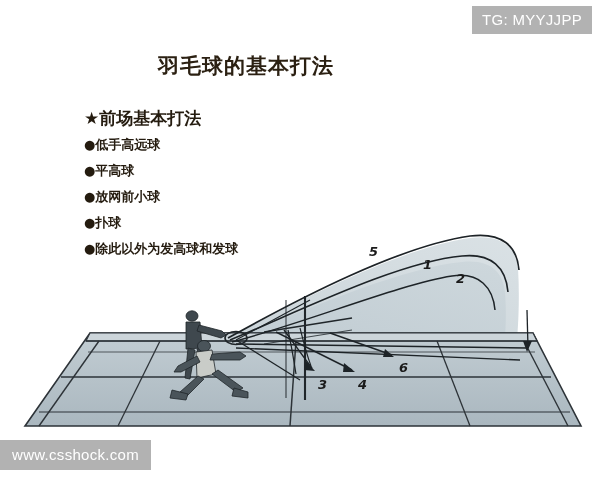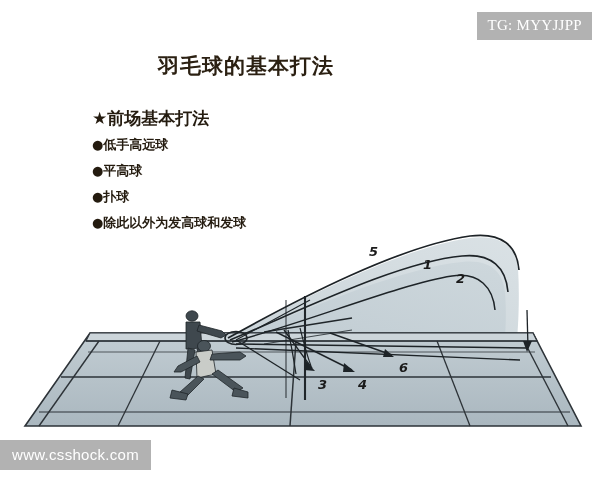--- a/index.html
+++ b/index.html
@@ -24,24 +24,23 @@
     position: absolute;
     background: #b2b2b2;
     color: #ffffff;
     font-family: "Liberation Sans", sans-serif;
     font-size: 15px;
     letter-spacing: 0.3px;
     line-height: 1;
     white-space: nowrap;
   }
   #wm-top {
-    top: 12px;
+    top: 6px;
     right: 8px;
     padding: 6px 10px 7px 10px;
-    font-family: Liberation Serif, serif;
   }
   #wm-bottom {
     left: 0px;
     top: 440px;
     padding: 7px 12px 8px 12px;
     text-align: center;
   }
 
   
   #title {
@@ -51,21 +50,21 @@
     width: 492px;
     text-align: center;
     font-family: "DejaVu Sans", "Liberation Sans", sans-serif;
     font-size: 21px;
     font-weight: bold;
     color: #2b2012;
     letter-spacing: 1px;
   }
   #bullet-list {
     position: absolute;
-    left: 92px;
+    left: 84px;
     top: 108px;
     width: 300px;
   }
   .line {
     color: #241b0f;
     font-weight: bold;
     white-space: nowrap;
   }
   .line-l1 { font-size: 17px; line-height: 20px; margin-bottom: 9px; }
   .line-l2 { font-size: 14px; line-height: 17px; margin-bottom: 9px; }
@@ -239,20 +238,21 @@
     <div class="num-label" style="left:369px; top:245px;">5</div>
     <div class="num-label" style="left:399px; top:361px;">6</div>
   </div>
 
   <div id="title">羽毛球的基本打法</div>
 
   <div id="bullet-list">
     <div class="line line-l1">★前场基本打法</div>
     <div class="line line-l3">●低手高远球</div>
     <div class="line line-l3">●平高球</div>
+    <div class="line line-l3">●放网前小球</div>
     <div class="line line-l3">●扑球</div>
     <div class="line line-l3">●除此以外为发高球和发球</div>
   </div>
 
   <div class="watermark" id="wm-top">TG: MYYJJPP</div>
   <div class="watermark" id="wm-bottom">www.csshock.com</div>
 
 </div>
 
 </body></html>

